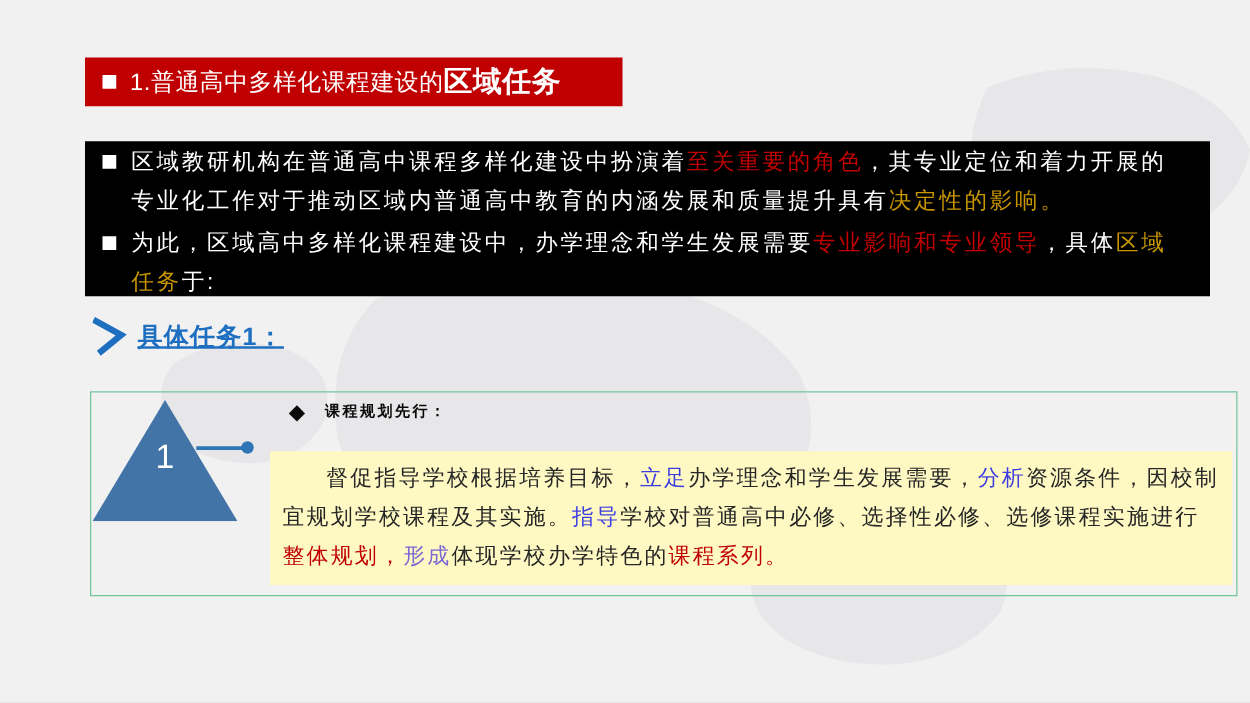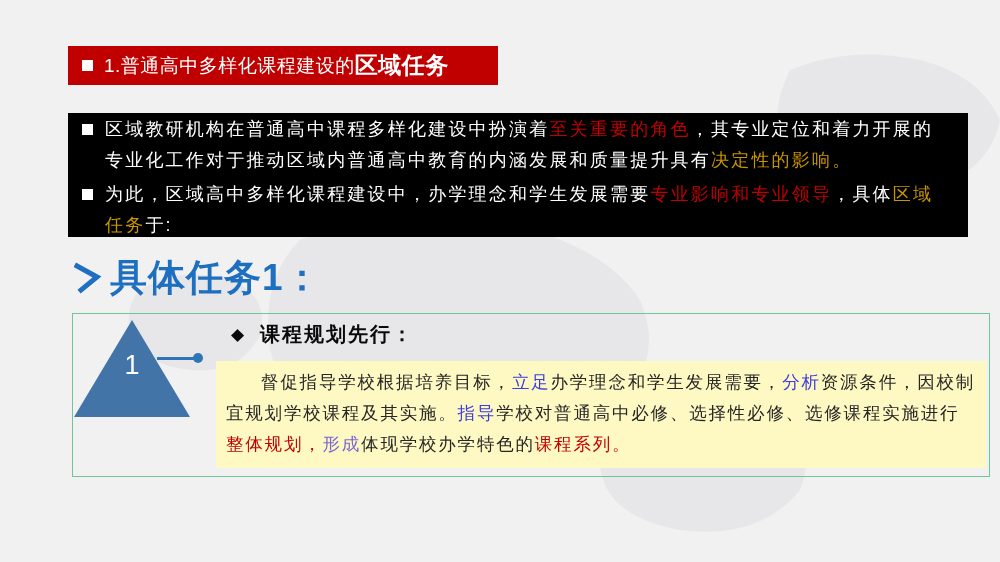--- a/index.html
+++ b/index.html
@@ -36,38 +36,38 @@
   .seg-dark { color:#262626; }
   .seg-blue { color:#3c3ce0; }
   .seg-violet { color:#7a66d2; }
 
   
   .section-heading {
     left:74px; top:253px; display:flex; align-items:center; gap:8px;
   }
   .arrow-icon { width:28px; height:32px; flex:none; }
   .section-heading-label {
-    color:#1e6fc0; font-size:37px; font-weight:bold; letter-spacing:1px; white-space:nowrap;
+    color:#1e6fc0; font-size:20px; font-weight:bold; letter-spacing:1px; white-space:nowrap;text-decoration:underline;
   }
 
   
   .task-box {
     left:72px; top:313px; width:918px; height:164px;
     border:1px solid #74c49b; background:transparent;
   }
   .triangle-wrap { position:absolute; left:1px; top:6px; width:116px; height:97px; }
   .triangle-number {
     position:absolute; left:1px; top:38px; width:116px; text-align:center;
     color:#ffffff; font-size:27px; line-height:1;
   }
   .callout-line { position:absolute; left:84px; top:43px; width:38px; height:3px; background:#2e75b6; }
   .callout-dot { position:absolute; left:120px; top:39px; width:10px; height:10px; border-radius:50%; background:#2e75b6; }
   .task-heading-row { position:absolute; left:158px; top:7px; display:flex; align-items:center; gap:16px; }
   .diamond-icon { color:#0a0a0a; font-size:17px; line-height:1; }
-  .task-heading-label { color:#0a0a0a; font-size:20px; font-weight:bold; letter-spacing:2px; white-space:nowrap; }
+  .task-heading-label { color:#0a0a0a; font-size:12px; font-weight:bold; letter-spacing:2px; white-space:nowrap; }
   .lavender-panel {
     position:absolute; left:143px; top:47px; width:770px; height:107px;
     background:#fef9c3; padding:6px 10px 0 10px;
   }
   .task-paragraph {
     width:750px; font-size:17.5px; line-height:31px; letter-spacing:1.8px;
     color:#262626; text-indent:2em;
   }
 </style>
 </head>

